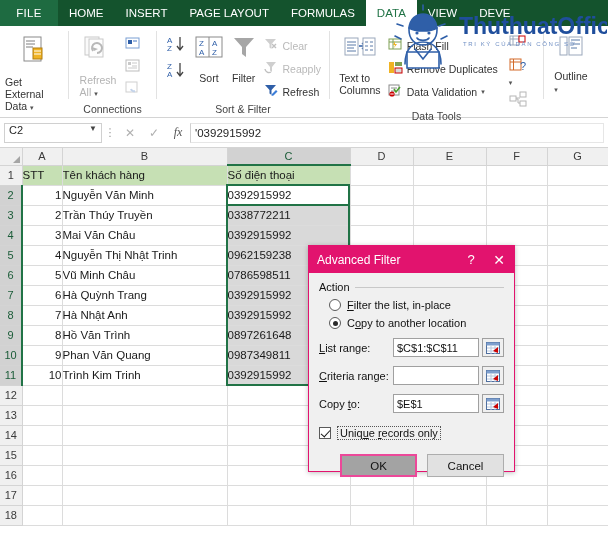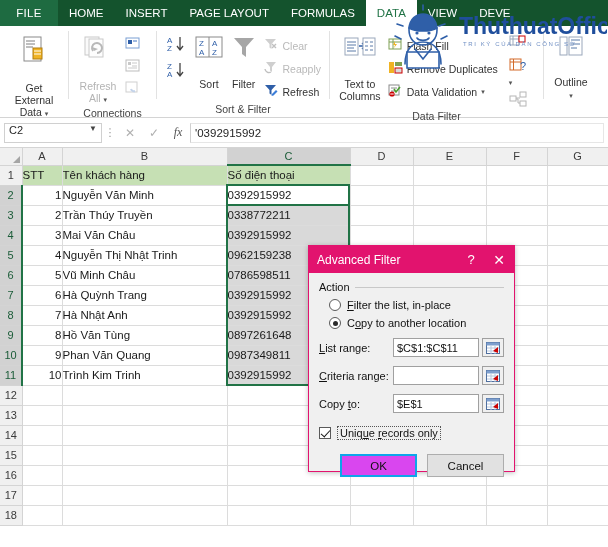--- a/index.html
+++ b/index.html
@@ -35,21 +35,21 @@
   }
   .rgroup { position:relative; display:flex; flex-direction:column;
             padding:3px 0 0 0; }
   .rgroup-body { flex:1; display:flex; align-items:flex-start; padding:2px 5px 0 5px; }
   .rgroup-label { text-align:center; font-size:10.5px; color:#444;
                   height:15px; line-height:15px; }
   .rsep { width:1px; background:#e2e2e2; margin:5px 0 18px 0; }
 
   .bigbtn { width:62px; display:flex; flex-direction:column; align-items:center;
             padding-top:4px; cursor:default; }
-  .bigbtn .lbl { font-size:10.5px; text-align:center; line-height:12px; margin-top:15px; color:#333; }
+  .bigbtn .lbl { font-size:10.5px; line-height:12px; margin-top:9px; color:#333; }
   .bigbtn.dim .lbl { color:#b3b3b3; }
 
   .smallbtn { display:flex; align-items:center; gap:4px; height:21px;
               padding:0 3px; font-size:10.5px; white-space:nowrap; color:#333; }
   .smallbtn.dim { color:#b9b9b9; }
   .caret { font-size:7px; color:#555; }
 
   
   #formulabar {
     height:30px; background:#fff; display:flex; align-items:center;
@@ -160,21 +160,21 @@
   .chkbox.on:after { content:""; position:absolute; left:3px; top:0px;
                      width:4px; height:8px; border:solid #1a1a1a;
                      border-width:0 1.6px 1.6px 0; transform:rotate(42deg); }
   .chklbl { font-size:11px; color:#111; border:1px dotted #555; padding:0 2px; }
 
   .btnrow { display:flex; gap:10px; justify-content:flex-end; margin-top:14px; }
   .dbtn {
     width:77px; height:23px; background:#e1e1e1; border:1px solid #adadad;
     display:flex; align-items:center; justify-content:center; font-size:11.5px; color:#111;
   }
-  .dbtn.primary { border:2px solid #0ea5e9; background:#d946ef; }
+  .dbtn.primary { border:2px solid #ec4899; background:#a3a3a3; }
 </style>
 </head>
 <body>
 
 <div id="ribbon-tabs">
   <div class="file-tab">FILE</div>
   <div class="rtab">HOME</div>
   <div class="rtab">INSERT</div>
   <div class="rtab">PAGE LAYOUT</div>
   <div class="rtab">FORMULAS</div>
@@ -402,21 +402,21 @@
         <span>
           <svg width="18" height="16" viewBox="0 0 18 16">
             <rect x="1" y="5" width="6" height="5" fill="#fff" stroke="#b6b6b6"></rect>
             <rect x="11" y="1" width="6" height="5" fill="#fff" stroke="#b6b6b6"></rect>
             <rect x="11" y="10" width="6" height="5" fill="#fff" stroke="#b6b6b6"></rect>
             <path d="M7 7h4M7 8h2v4h2" stroke="#b6b6b6" fill="none"></path>
           </svg>
         </span>
       </div>
     </div>
-    <div class="rgroup-label">Data Filter</div>
+    <div class="rgroup-label">Data Tools</div>
   </div>
 
   <div class="rsep"></div>
 
   <div class="rgroup" style="width:54px">
     <div class="rgroup-body" style="justify-content:center">
       <div class="bigbtn">
         <span>
           <svg width="26" height="24" viewBox="0 0 26 24">
             <rect x="2" y="2" width="7" height="18" fill="#fff" stroke="#9aa7bb"></rect>
@@ -568,21 +568,21 @@
           <td class="cell">Hà Nhật Anh</td>
           <td class="cell selrange">0392915992</td>
           <td class="cell"></td>
           <td class="cell"></td>
           <td class="cell"></td>
           <td class="cell"></td>
         </tr>
         <tr>
           <td class="rowhead sel">9</td>
           <td class="cell num">8</td>
-          <td class="cell">Hồ Văn Tùng</td>
+          <td class="cell">Hồ Văn Trình</td>
           <td class="cell selrange">0897261648</td>
           <td class="cell"></td>
           <td class="cell"></td>
           <td class="cell"></td>
           <td class="cell"></td>
         </tr>
         <tr>
           <td class="rowhead sel">10</td>
           <td class="cell num">9</td>
           <td class="cell">Phan Văn Quang</td>

